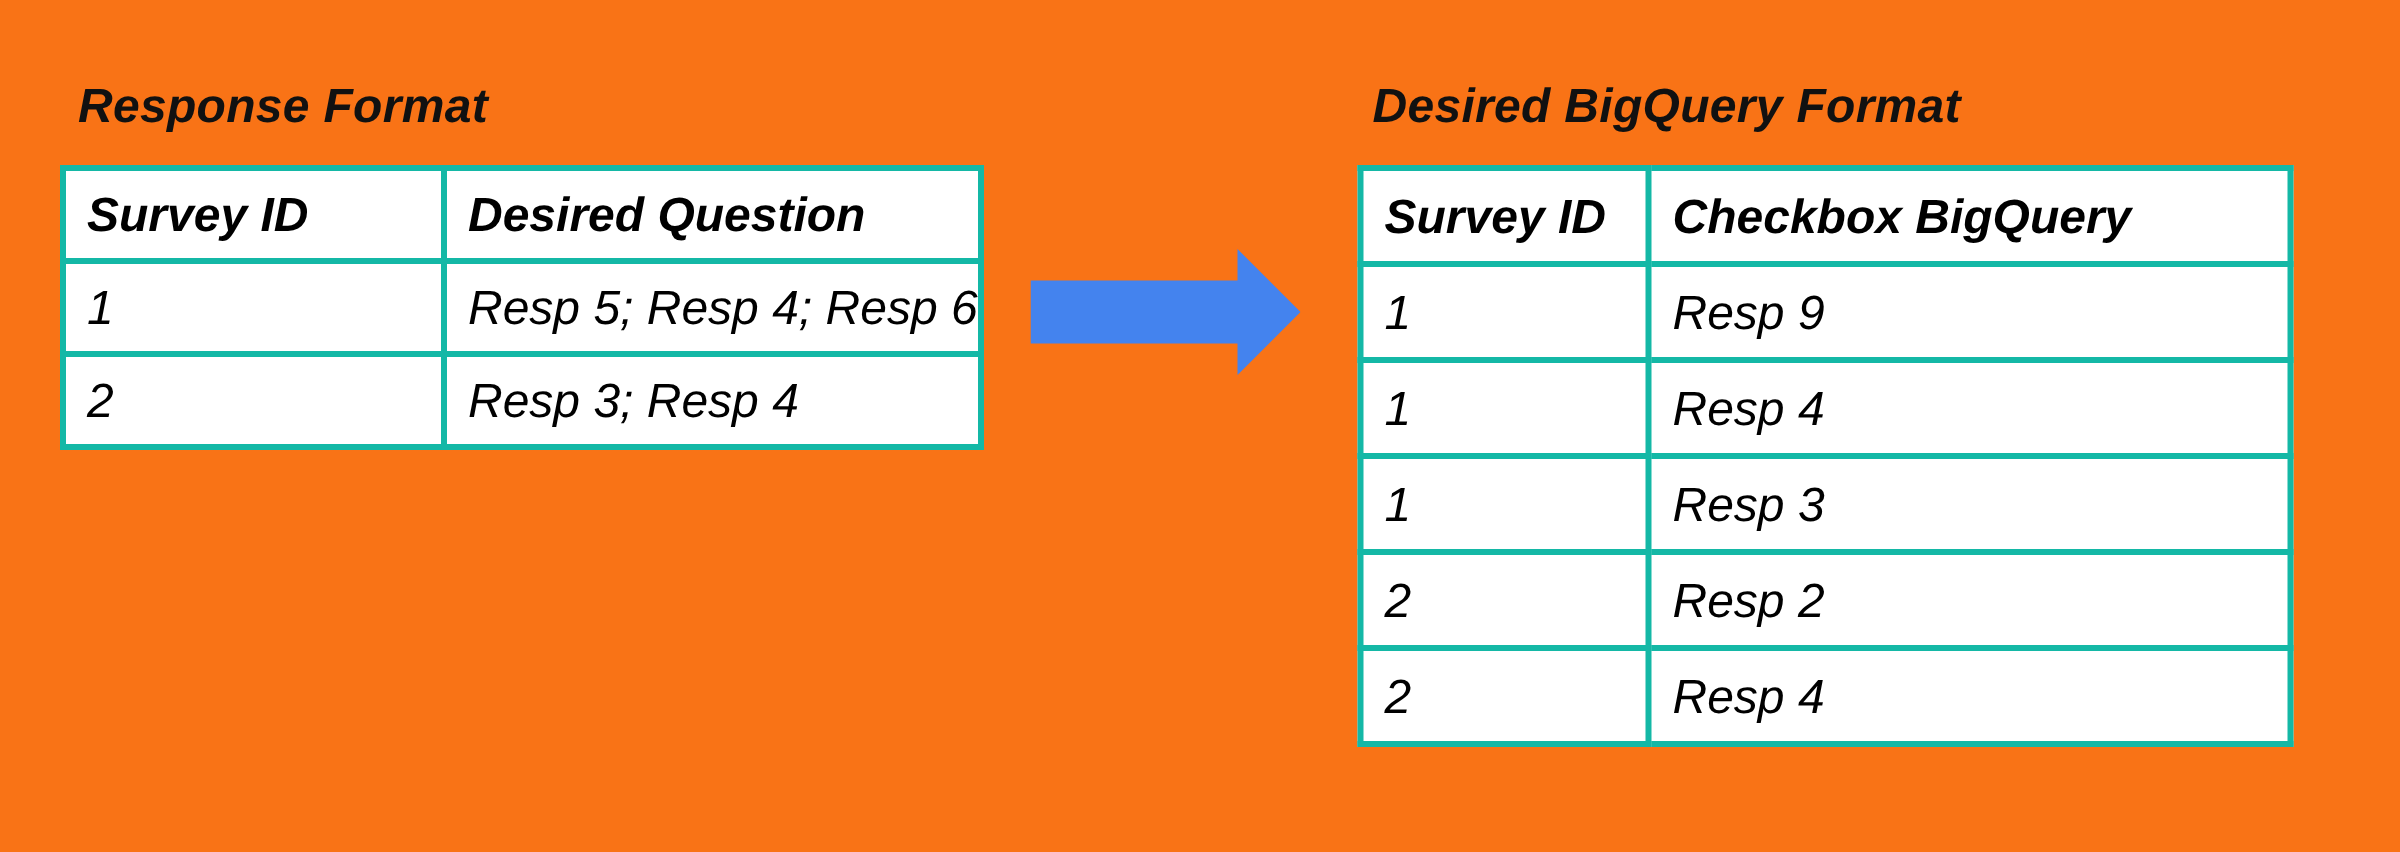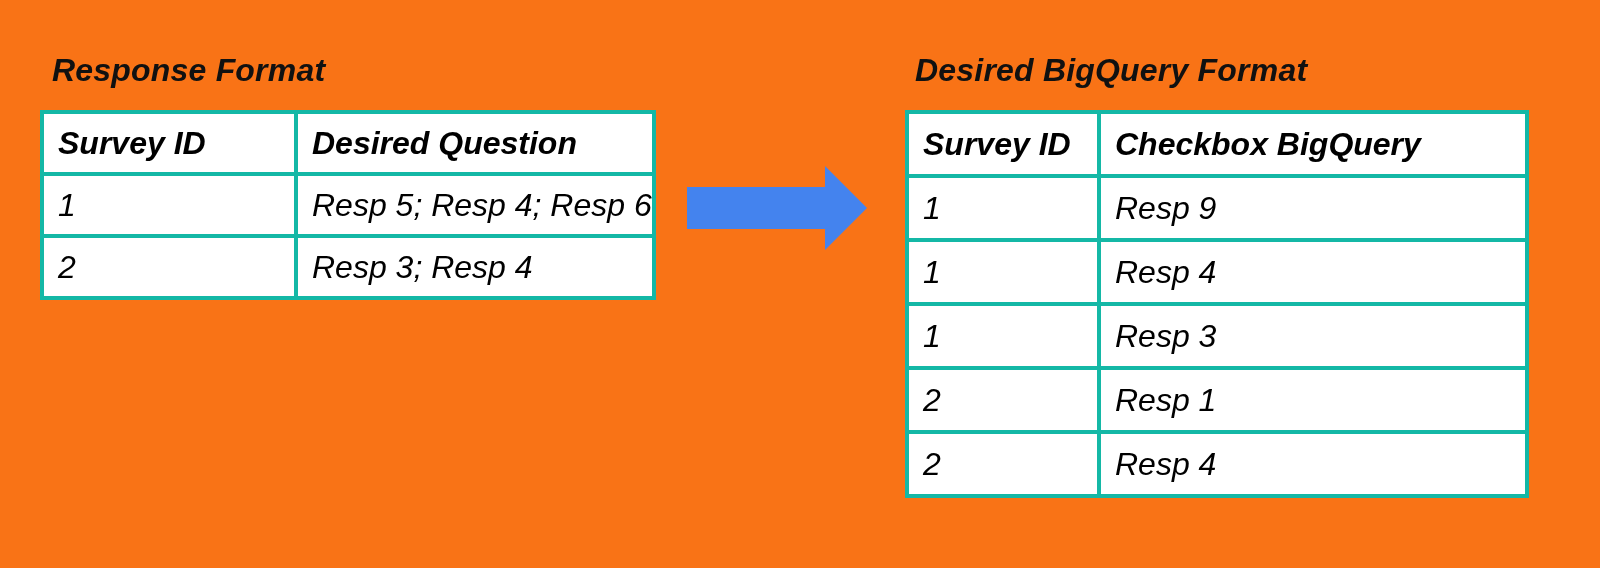--- a/index.html
+++ b/index.html
@@ -109,21 +109,21 @@
         <tr>
           <td class="col-0">1</td>
           <td class="col-1">Resp 4</td>
         </tr>
         <tr>
           <td class="col-0">1</td>
           <td class="col-1">Resp 3</td>
         </tr>
         <tr>
           <td class="col-0">2</td>
-          <td class="col-1">Resp 1</td>
+          <td class="col-1">Resp 2</td>
         </tr>
         <tr>
           <td class="col-0">2</td>
           <td class="col-1">Resp 4</td>
         </tr>
       </tbody>
     </table>
 
 </div>
 

